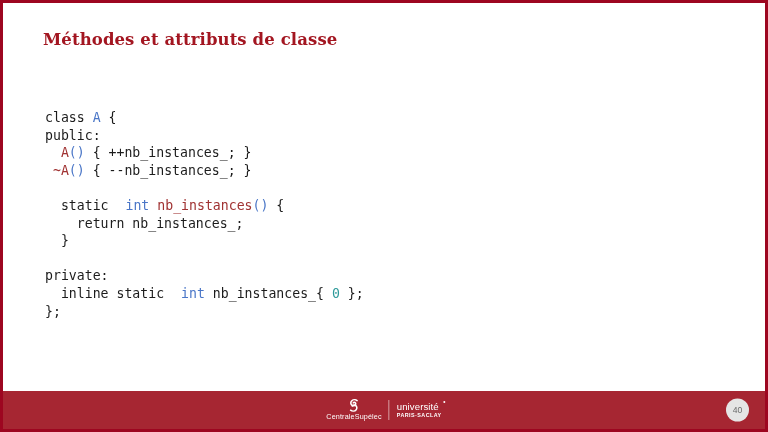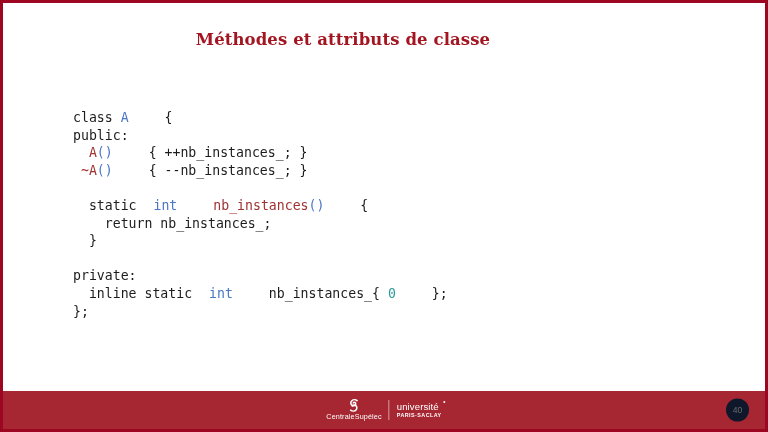--- a/index.html
+++ b/index.html
@@ -22,21 +22,20 @@
     overflow: hidden;
   }
 
   
   .title-bar {
     position: absolute;
     left: 40px;
     top: 25px;
     width: 600px;
     height: 30px;
-    text-align: center;
   }
   .slide-title {
     font-family: "DejaVu Serif", "Liberation Serif", serif;
     font-weight: bold;
     font-size: 16.5px;
     letter-spacing: 0.1px;
     color: #a31621;
     white-space: nowrap;
     line-height: 24px;
   }
@@ -58,21 +57,21 @@
   }
   .code .line {
     height: 17.6px;
     white-space: pre;
   }
   .code .blank {
     height: 17.6px;
   }
 
   
-  .t-plain  { color: #1c1c1c; margin-left: 28px; }
+  .t-plain  { color: #1c1c1c; }
   .t-type   { color: #4a76c7; margin-left: 9px; }
   .t-class  { color: #4a76c7; }
   .t-fn     { color: #a03232; }
   .t-punct  { color: #4a76c7; }
   .t-num    { color: #2e9a9a; }
 
   
   .question {
     position: absolute;
     left: 307px;
@@ -162,21 +161,21 @@
   }
 
   .page-badge {
     position: absolute;
     right: 16px;
     top: 50%;
     transform: translateY(-50%);
     width: 23px;
     height: 23px;
     border-radius: 50%;
-    background: #0f172a;
+    background: #e5e5e5;
     display: flex;
     align-items: center;
     justify-content: center;
   }
   .page-badge .num {
     font-family: "Liberation Sans", sans-serif;
     font-size: 8.6px;
     color: #6b6b6b;
     line-height: 1;
   }

